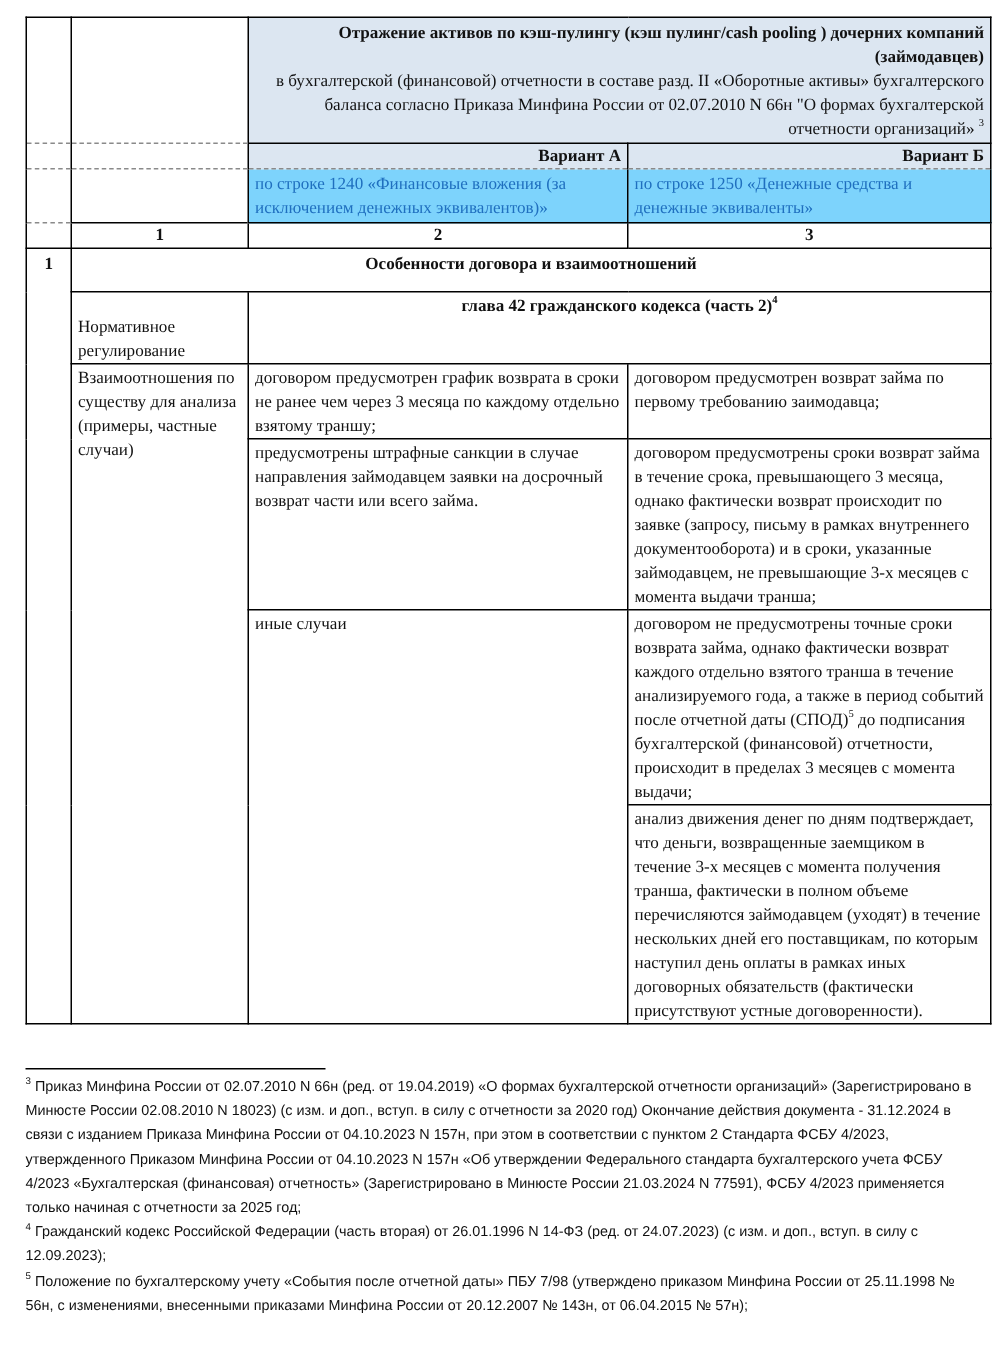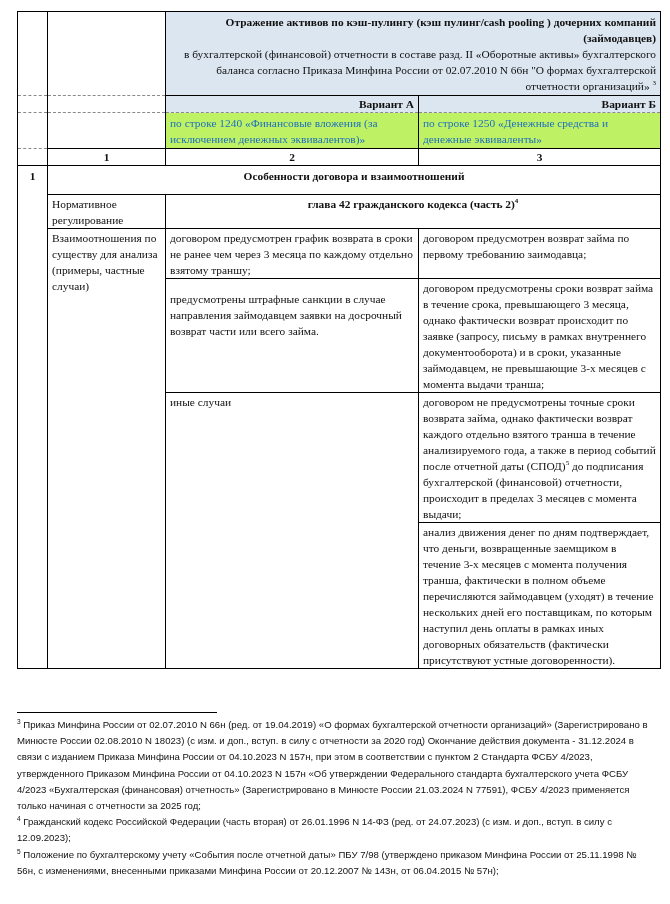--- a/index.html
+++ b/index.html
@@ -16,21 +16,21 @@
   }
   table.main td {
     border: 1px solid #000;
     padding: 0 4px;
     vertical-align: top;
   }
   .hdr { background: #dce6f1; text-align: right; }
   .hdr-title { font-weight: bold; }
   .bold { font-weight: bold; }
   .center { text-align: center; }
-  .blue { color: #1f6fbf; background: #bef264; }
+  .blue { color: #1f6fbf; background: #7dd3fc; }
   .dash-b { border-bottom: 1px dashed #8a8a8a !important; }
   .dash-t { border-top: 1px dashed #8a8a8a !important; }
   sup { font-size: 7px; line-height: 0; vertical-align: super; }
   .footrule { position: absolute; left: 17px; top: 712px; width: 200px; border-top: 1px solid #000; }
   .footnotes {
     position: absolute; left: 17px; top: 717px; width: 640px;
     font-family: "Liberation Sans", "DejaVu Sans", sans-serif;
     font-size: 9.6px; line-height: 16.2px; color: #111;
   }
   .footnotes p { margin: 0; }
@@ -78,32 +78,32 @@
       <td class="center bold">2</td>
       <td class="center bold">3</td>
     </tr>
 
     <tr>
       <td rowspan="6" class="center bold" style="padding-top:2px;">1</td>
       <td colspan="3" class="center bold" style="height:26px;padding-top:2px;margin-top:45px;">Особенности договора и взаимоотношений</td>
     </tr>
 
     <tr>
-      <td style="padding-top:1px;height:32px;">Нормативное регулирование</td>
+      <td style="padding-top:15px;height:32px;">Нормативное регулирование</td>
       <td colspan="2" class="center bold" style="padding-top:1px;"><span>глава 42 гражданского кодекса (часть 2)</span><sup>4</sup></td>
     </tr>
 
     <tr>
       <td rowspan="4" style="padding-top:1px;">Взаимоотношения по существу для анализа (примеры, частные случаи)</td>
       <td style="padding-top:1px;margin-left:48px;">договором предусмотрен график возврата в сроки не ранее чем через 3 месяца по каждому отдельно взятому траншу;</td>
       <td style="padding-top:1px;">договором предусмотрен возврат займа по первому требованию заимодавца;</td>
     </tr>
 
     <tr>
-      <td style="padding-top:12px;margin-top:18px;">предусмотрены штрафные санкции в случае направления займодавцем заявки на досрочный возврат части или всего займа.</td>
+      <td style="padding-top:1px;margin-top:18px;">предусмотрены штрафные санкции в случае направления займодавцем заявки на досрочный возврат части или всего займа.</td>
       <td style="padding-top:1px;margin-left:32px;">договором предусмотрены сроки возврат займа в течение срока, превышающего 3 месяца, однако фактически возврат происходит по заявке (запросу, письму в рамках внутреннего документооборота) и в сроки, указанные займодавцем, не превышающие 3-х месяцев с момента выдачи транша;</td>
     </tr>
 
     <tr>
       <td rowspan="2" class="dash-b" style="padding-top:1px;border-bottom:1px solid #000 !important;">иные случаи</td>
       <td style="padding-top:1px;"><span>договором не предусмотрены точные сроки возврата займа, однако фактически возврат каждого отдельно взятого транша в течение анализируемого года, а также в период событий после отчетной даты (СПОД)</span><sup>5</sup><span> до подписания бухгалтерской (финансовой) отчетности, происходит в пределах 3 месяцев с момента выдачи;</span></td>
     </tr>
 
     <tr>
       <td style="padding-top:1px;margin-top:45px;">анализ движения денег по дням подтверждает, что деньги, возвращенные заемщиком в течение 3-х месяцев с момента получения транша, фактически в полном объеме перечисляются займодавцем (уходят) в течение нескольких дней его поставщикам, по которым наступил день оплаты в рамках иных договорных обязательств (фактически присутствуют устные договоренности).</td>

